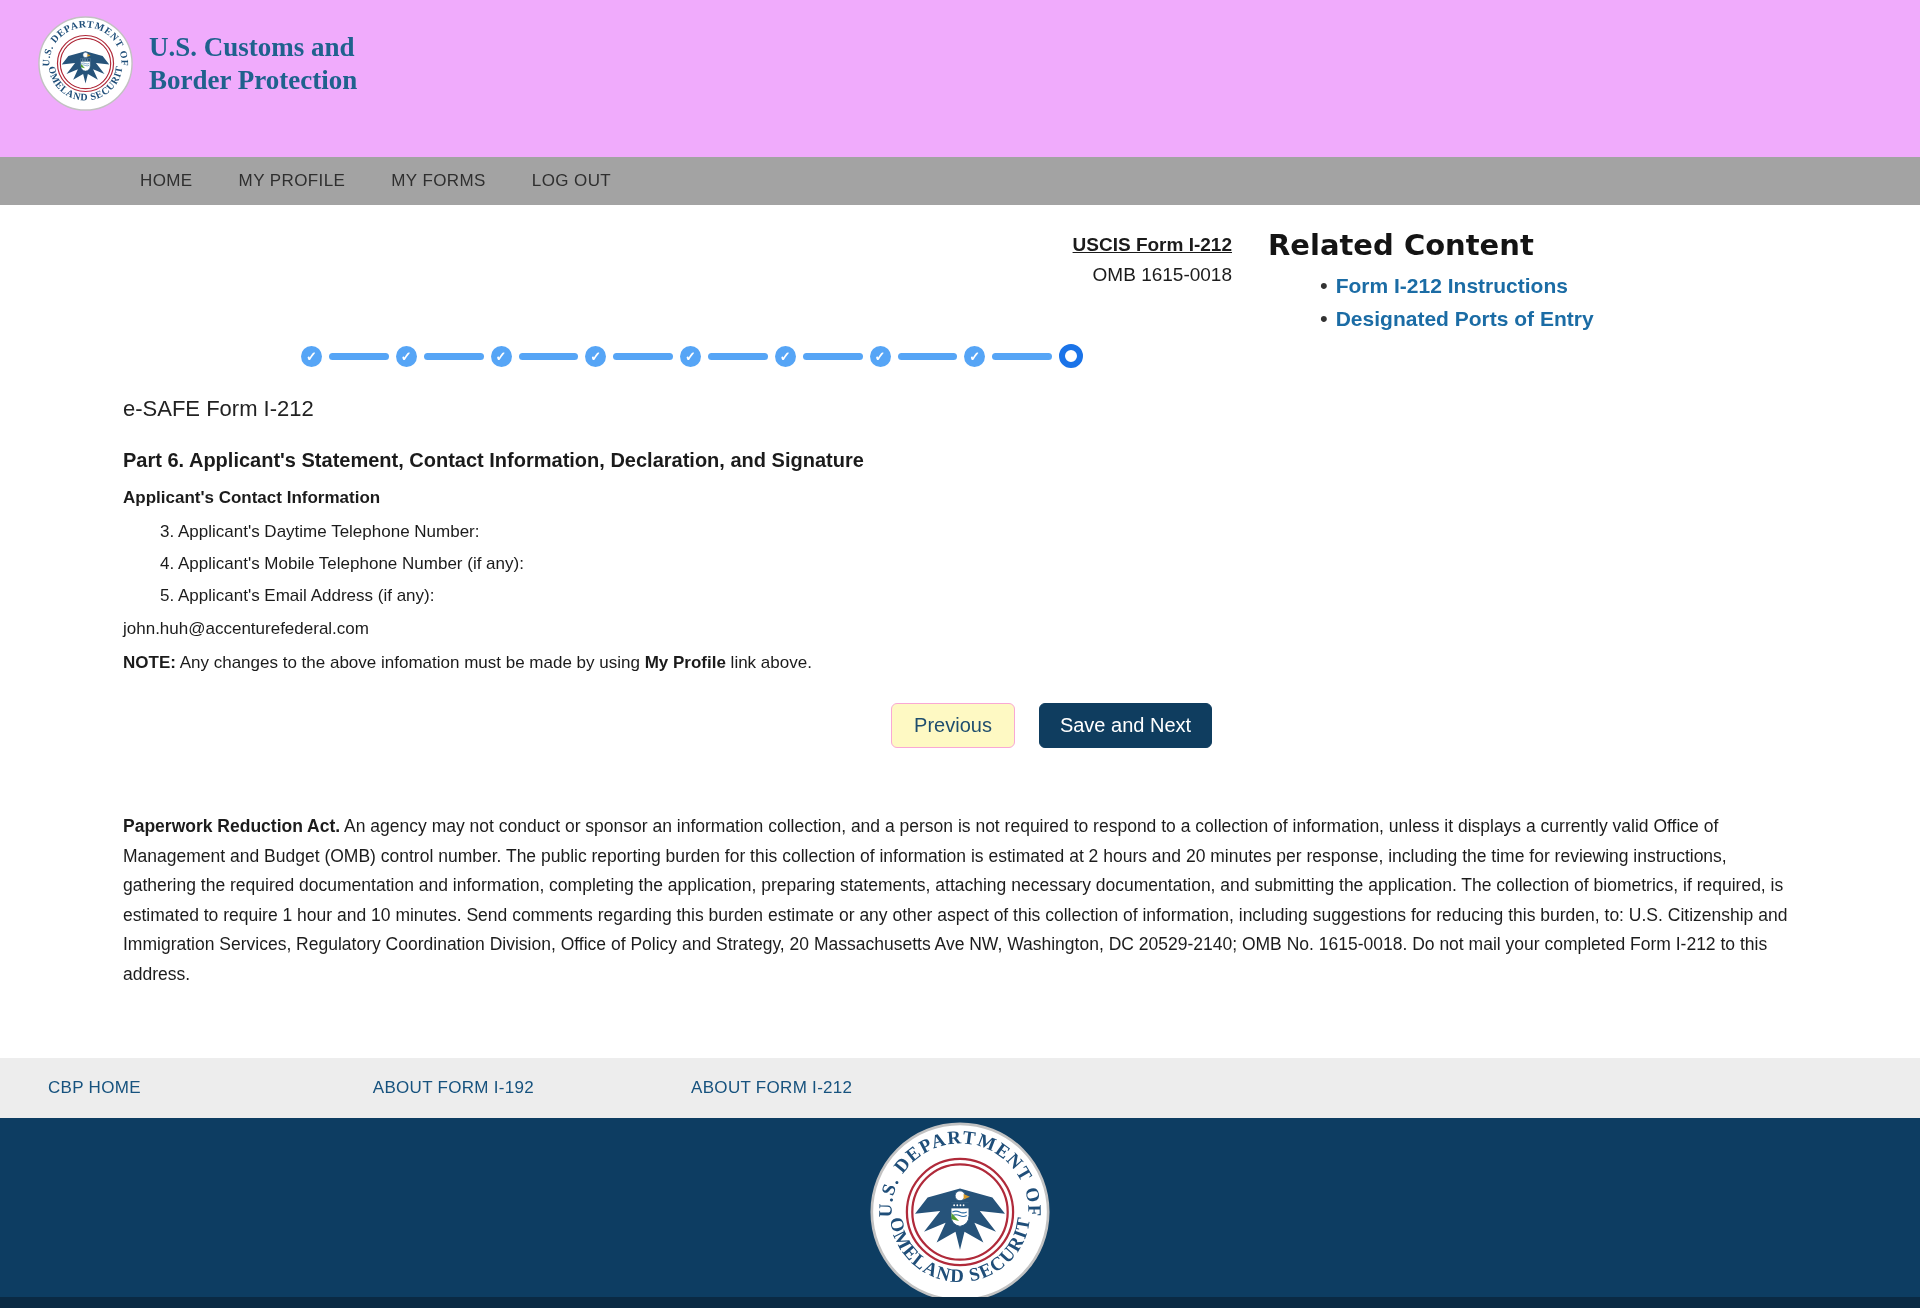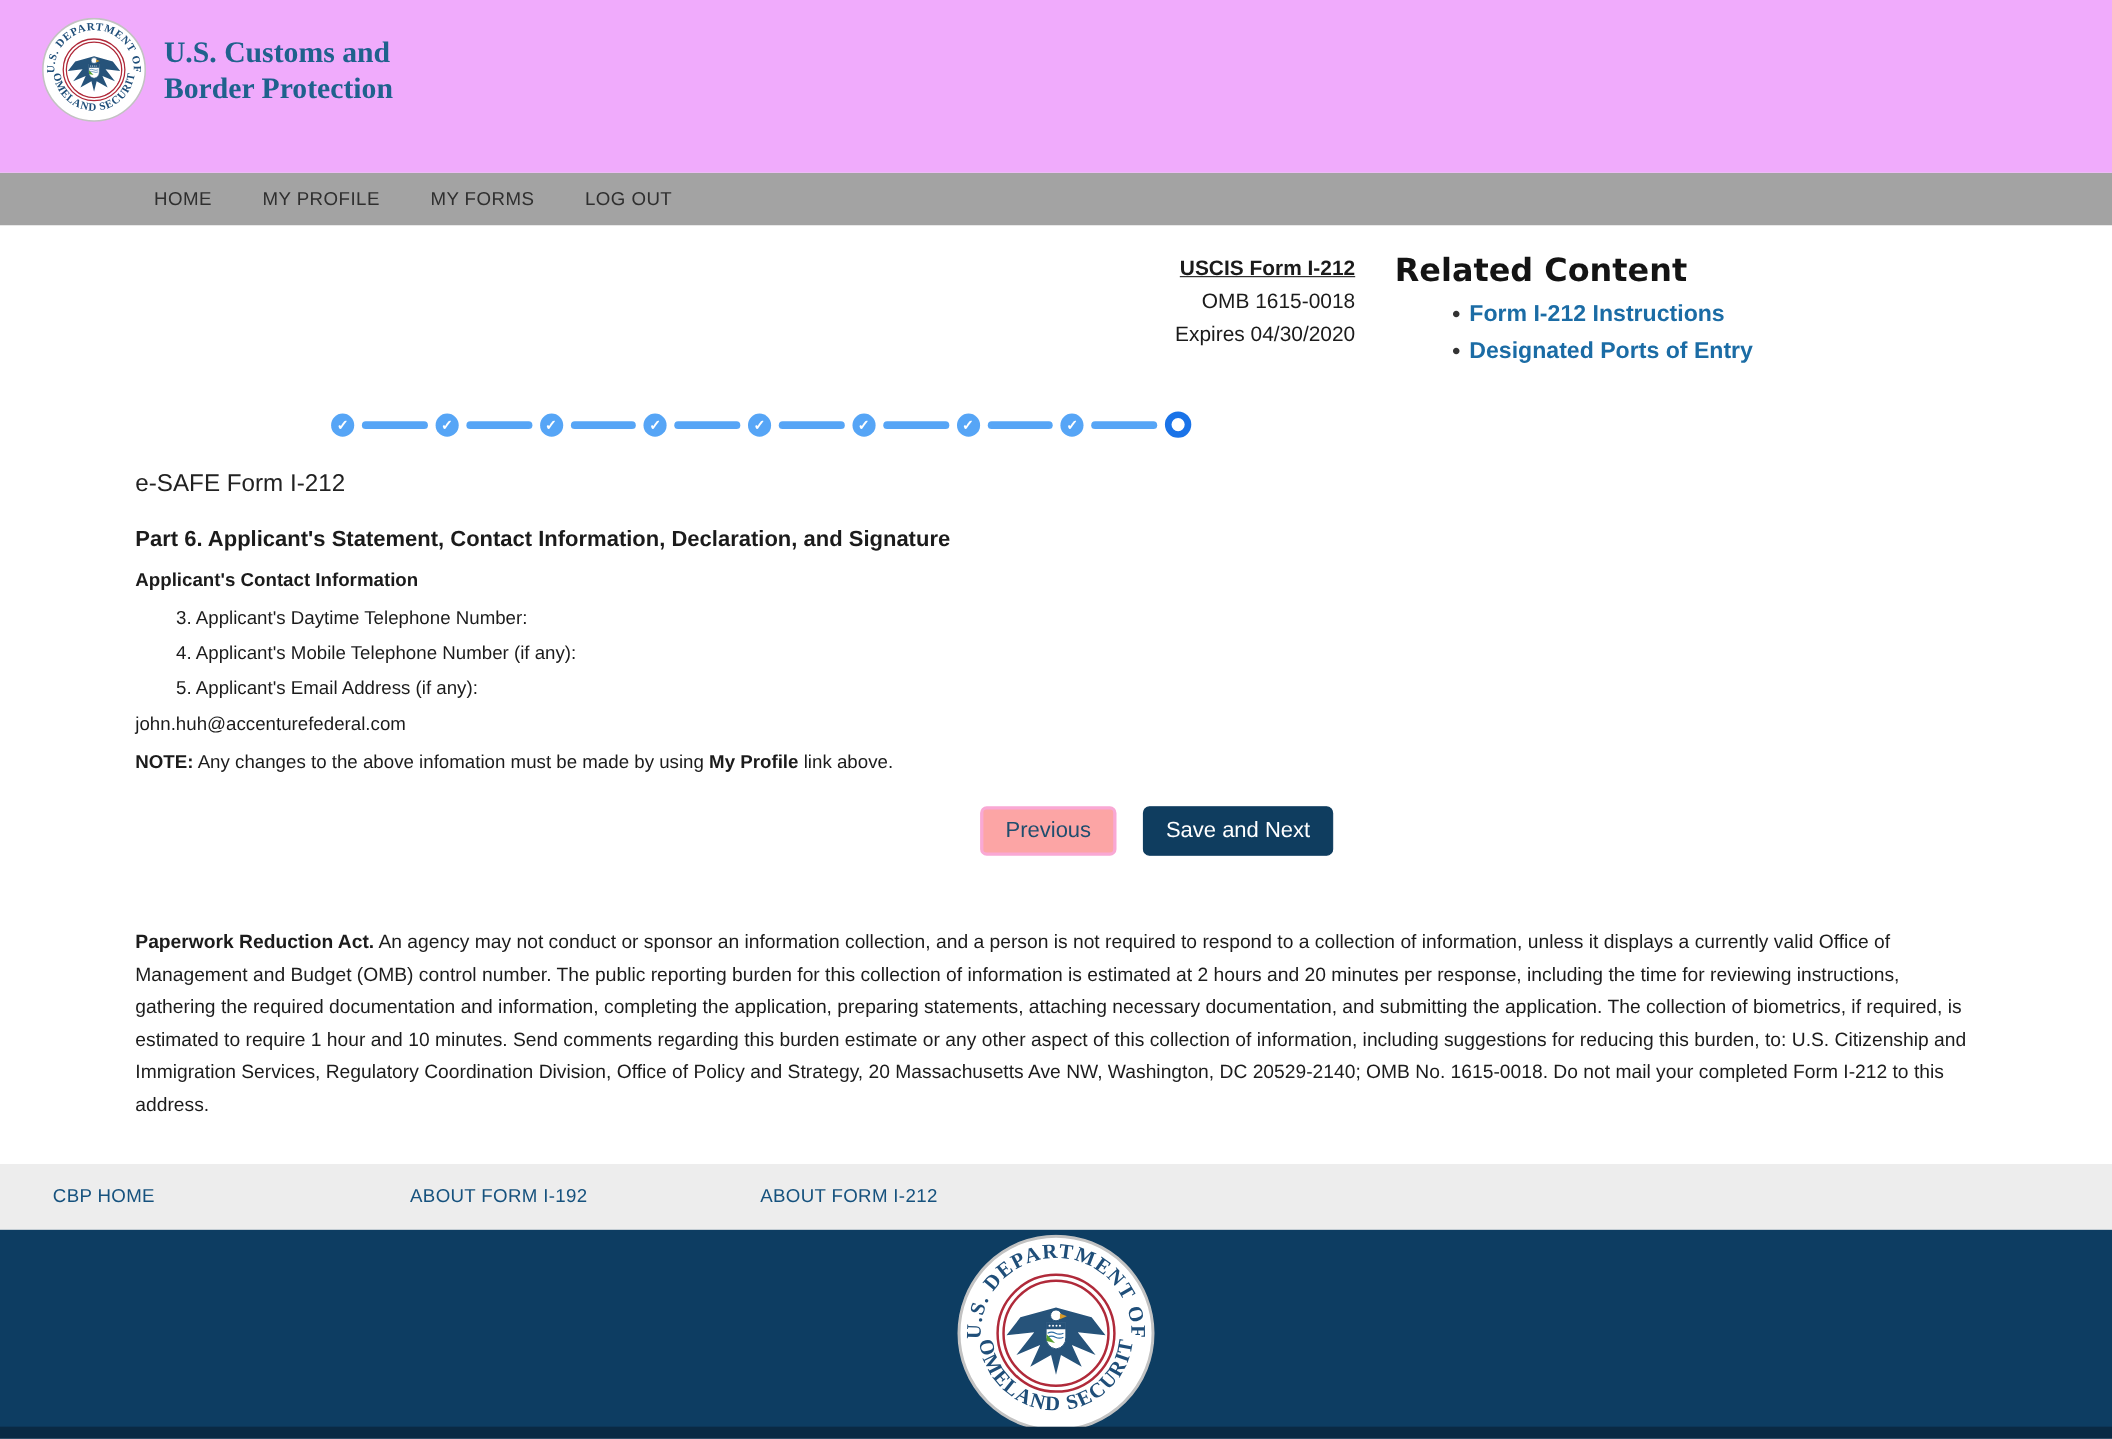--- a/index.html
+++ b/index.html
@@ -54,21 +54,21 @@
   .part-heading { font-size:20px; font-weight:bold; margin-top:27px; }
   .section-heading { font-size:17px; font-weight:bold; margin-top:16px; }
   .field-label { font-size:17px; font-weight:normal; margin-top:15px; line-height:17px;margin-left:37px; }
   .field-value { font-size:17px; margin-top:15px; }
   .note-line { font-size:17px; margin-top:14px; }
   .note-line b { font-weight:bold; }
 
   .button-row { display:flex; justify-content:flex-end; margin-top:30px; padding-right:20px; }
   .btn { height:45px; border-radius:6px; font-size:20px; display:flex; align-items:center;
     justify-content:center; cursor:pointer; }
-  .btn-previous { width:124px; background:#fca5a5; border:3px solid #f9a8d4; color:#1f4e6e; }
+  .btn-previous { width:124px; background:#fef9c3; border:1px solid #f9a8d4; color:#1f4e6e; }
   .btn-save { width:173px; background:#0f3d5f; border:1px solid #0f3d5f; color:#fff; margin-left:24px; }
 
   .paperwork { width:1677px; margin:64px 0 0 123px; font-size:17.5px; line-height:29.5px; color:#1c1c1c; }
   .paperwork b { font-weight:bold; }
 
   
   .footer-links { height:60px; background:#ededed; display:flex; align-items:center; }
   .footer-links a { color:#16527e; font-size:17px; text-decoration:none; letter-spacing:.3px; cursor:pointer; }
   .footer-links a:nth-child(1) { margin-left:48px; }
   .footer-links a:nth-child(2) { margin-left:232px; }
@@ -141,21 +141,20 @@
     <a>MY FORMS</a>
     <a>LOG OUT</a>
   </nav>
 
   <main class="main-area">
     <div class="content-row">
       <div class="form-col">
         <div class="uscis-meta">
           <div class="m1">USCIS Form I-212</div>
           <div>OMB 1615-0018</div>
-          <div>Expires 04/30/2020</div>
         </div>
 
         <div class="stepper" id="stepper">
             <div class="step-node">✓</div>
             <div class="step-bar"></div>
             <div class="step-node">✓</div>
             <div class="step-bar"></div>
             <div class="step-node">✓</div>
             <div class="step-bar"></div>
             <div class="step-node">✓</div>

